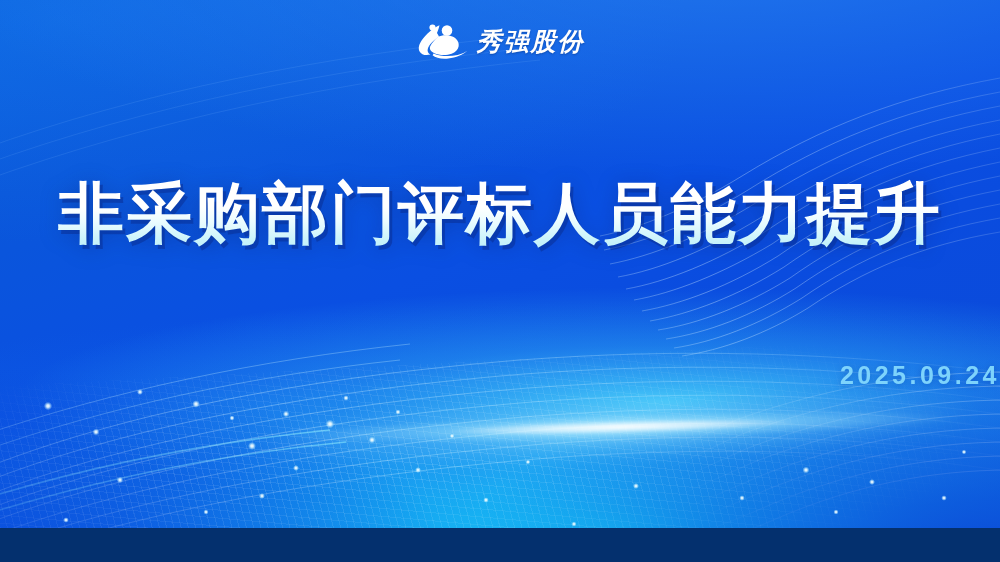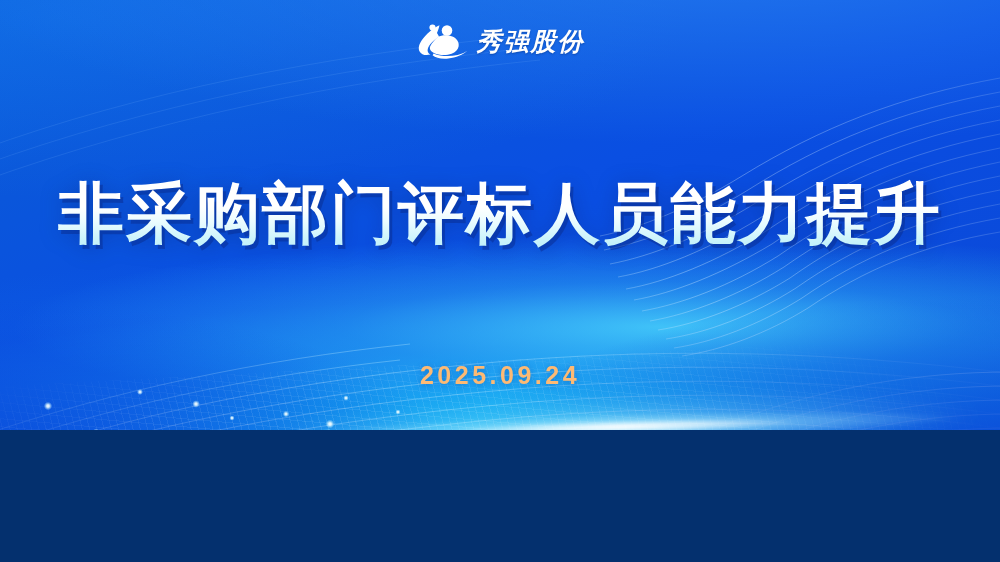--- a/index.html
+++ b/index.html
@@ -3,21 +3,21 @@
 <meta charset="utf-8">
 <style>
   html, body {
     margin: 0;
     padding: 0;
     background: #04306e;
   }
   #slide {
     position: relative;
     width: 1000px;
-    height: 430px;
+    height: 528px;
     overflow: hidden;
     font-family: "Liberation Sans", "DejaVu Sans", sans-serif;
     background: #0a58d8;
   }
 
   
   .layer { position: absolute; inset: 0; pointer-events: none; }
 
   
   #bg-base {
@@ -129,22 +129,22 @@
     -webkit-text-fill-color: transparent;
     filter: drop-shadow(3px 4px 0 rgba(10,48,150,0.55)) drop-shadow(0 2px 10px rgba(6,36,120,0.35));
     margin-top: 32px;
   }
 
   
   #date {
     position: absolute;
     left: 0; right: 0;
     top: 363px;
-    text-align: center;
-    color: #fdba74;
+    text-align: right;
+    color: #7dd3fc;
     font-size: 25px;
     font-weight: 700;
     letter-spacing: 3.5px;
     line-height: 1;
     text-shadow: 0 1px 6px rgba(8,60,160,0.40);
   }
 </style>
 </head>
 <body>
 

